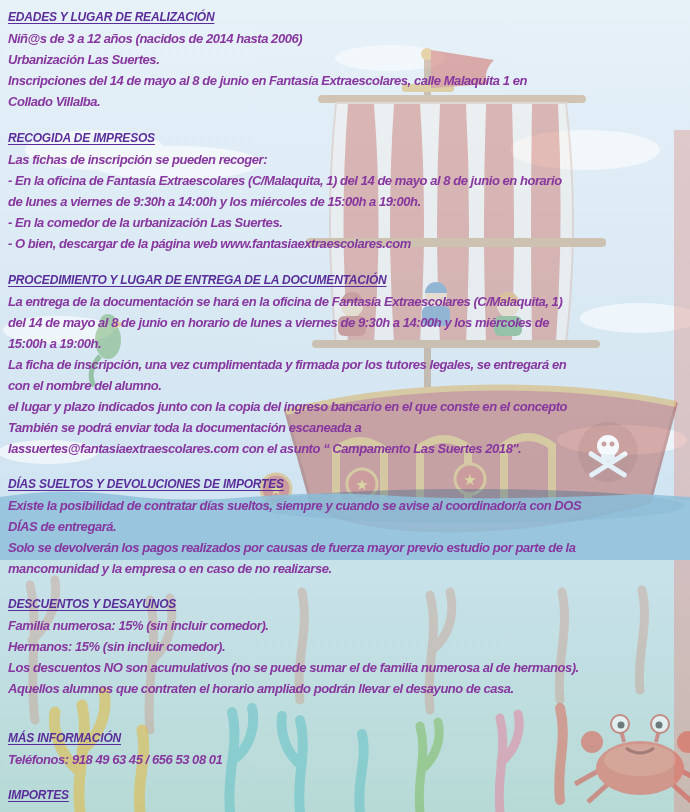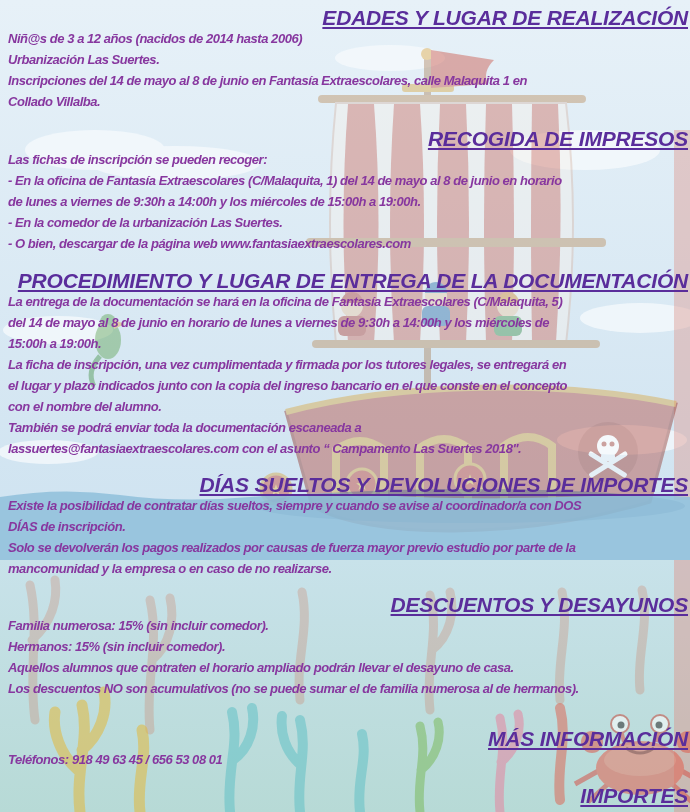--- a/index.html
+++ b/index.html
@@ -5,24 +5,24 @@
   html,body{margin:0;padding:0;}
   body{
     width:690px;height:812px;overflow:hidden;position:relative;
     background:#d9e8f3;
     font-family:"Liberation Sans",sans-serif;
   }
   .bg{position:absolute;top:0;left:0;width:690px;height:812px;z-index:0;}
   .content{position:absolute;top:0;left:0;right:0;z-index:1;padding:7px 2px 0 8px;}
   .section{margin:0 0 16px 0;}
   .heading{
-    font-style:italic;font-weight:700;font-size:21px;line-height:21px;
+    font-style:italic;font-weight:700;font-size:12px;line-height:21px;
     color:var(--heading-color,#5a2d9b);
     text-decoration:underline;text-underline-offset:2px;
-    white-space:nowrap;letter-spacing:-0.2px;text-align:right;
+    white-space:nowrap;letter-spacing:-0.2px;
   }
   .line{
     font-style:italic;font-weight:700;font-size:13px;line-height:21px;
     color:var(--body-color,#87379f);
     white-space:nowrap;letter-spacing:-0.45px;
   }
   .s2,.s3,.s5{margin-bottom:15px;}
   .s4{margin-bottom:29px;}
   .s6{margin-bottom:0;}
   .indent{padding-left:8px;}
@@ -187,44 +187,44 @@
     <div class="heading">RECOGIDA DE IMPRESOS</div>
     <div class="line">Las fichas de inscripción se pueden recoger:</div>
     <div class="line">- En la oficina de Fantasía Extraescolares (C/Malaquita, 1) del 14 de mayo al 8 de junio en horario</div>
     <div class="line">de lunes a viernes de 9:30h a 14:00h y los miércoles de 15:00h a 19:00h.</div>
     <div class="line">- En la comedor de la urbanización Las Suertes.</div>
     <div class="line">- O bien, descargar de la página web www.fantasiaextraescolares.com</div>
   </section>
 
   <section class="section s2">
     <div class="heading">PROCEDIMIENTO Y LUGAR DE ENTREGA DE LA DOCUMENTACIÓN</div>
-    <div class="line">La entrega de la documentación se hará en la oficina de Fantasía Extraescolares (C/Malaquita, 5)</div>
+    <div class="line">La entrega de la documentación se hará en la oficina de Fantasía Extraescolares (C/Malaquita, 1)</div>
     <div class="line">del 14 de mayo al 8 de junio en horario de lunes a viernes de 9:30h a 14:00h y los miércoles de</div>
     <div class="line">15:00h a 19:00h.</div>
     <div class="line">La ficha de inscripción, una vez cumplimentada y firmada por los tutores legales, se entregará en</div>
+    <div class="line">con el nombre del alumno.</div>
     <div class="line">el lugar y plazo indicados junto con la copia del ingreso bancario en el que conste en el concepto</div>
-    <div class="line">con el nombre del alumno.</div>
     <div class="line">También se podrá enviar toda la documentación escaneada a</div>
     <div class="line">lassuertes@fantasiaextraescolares.com con el asunto “ Campamento Las Suertes 2018".</div>
   </section>
 
   <section class="section s3">
     <div class="heading">DÍAS SUELTOS Y DEVOLUCIONES DE IMPORTES</div>
     <div class="line">Existe la posibilidad de contratar días sueltos, siempre y cuando se avise al coordinador/a con DOS</div>
-    <div class="line">DÍAS de inscripción.</div>
+    <div class="line">DÍAS de entregará.</div>
     <div class="line">Solo se devolverán los pagos realizados por causas de fuerza mayor previo estudio por parte de la</div>
     <div class="line">mancomunidad y la empresa o en caso de no realizarse.</div>
   </section>
 
   <section class="section s4">
     <div class="heading">DESCUENTOS Y DESAYUNOS</div>
     <div class="line">Familia numerosa: 15% (sin incluir comedor).</div>
     <div class="line">Hermanos: 15% (sin incluir comedor).</div>
+    <div class="line">Los descuentos NO son acumulativos (no se puede sumar el de familia numerosa al de hermanos).</div>
     <div class="line">Aquellos alumnos que contraten el horario ampliado podrán llevar el desayuno de casa.</div>
-    <div class="line">Los descuentos NO son acumulativos (no se puede sumar el de familia numerosa al de hermanos).</div>
   </section>
 
   <section class="section s5">
     <div class="heading">MÁS INFORMACIÓN</div>
     <div class="line">Teléfonos: 918 49 63 45 / 656 53 08 01</div>
   </section>
 
   <section class="section s6">
     <div class="heading">IMPORTES</div>
     <div class="line indent">Mancomunidad de vecinos “Las Suertes”</div>

